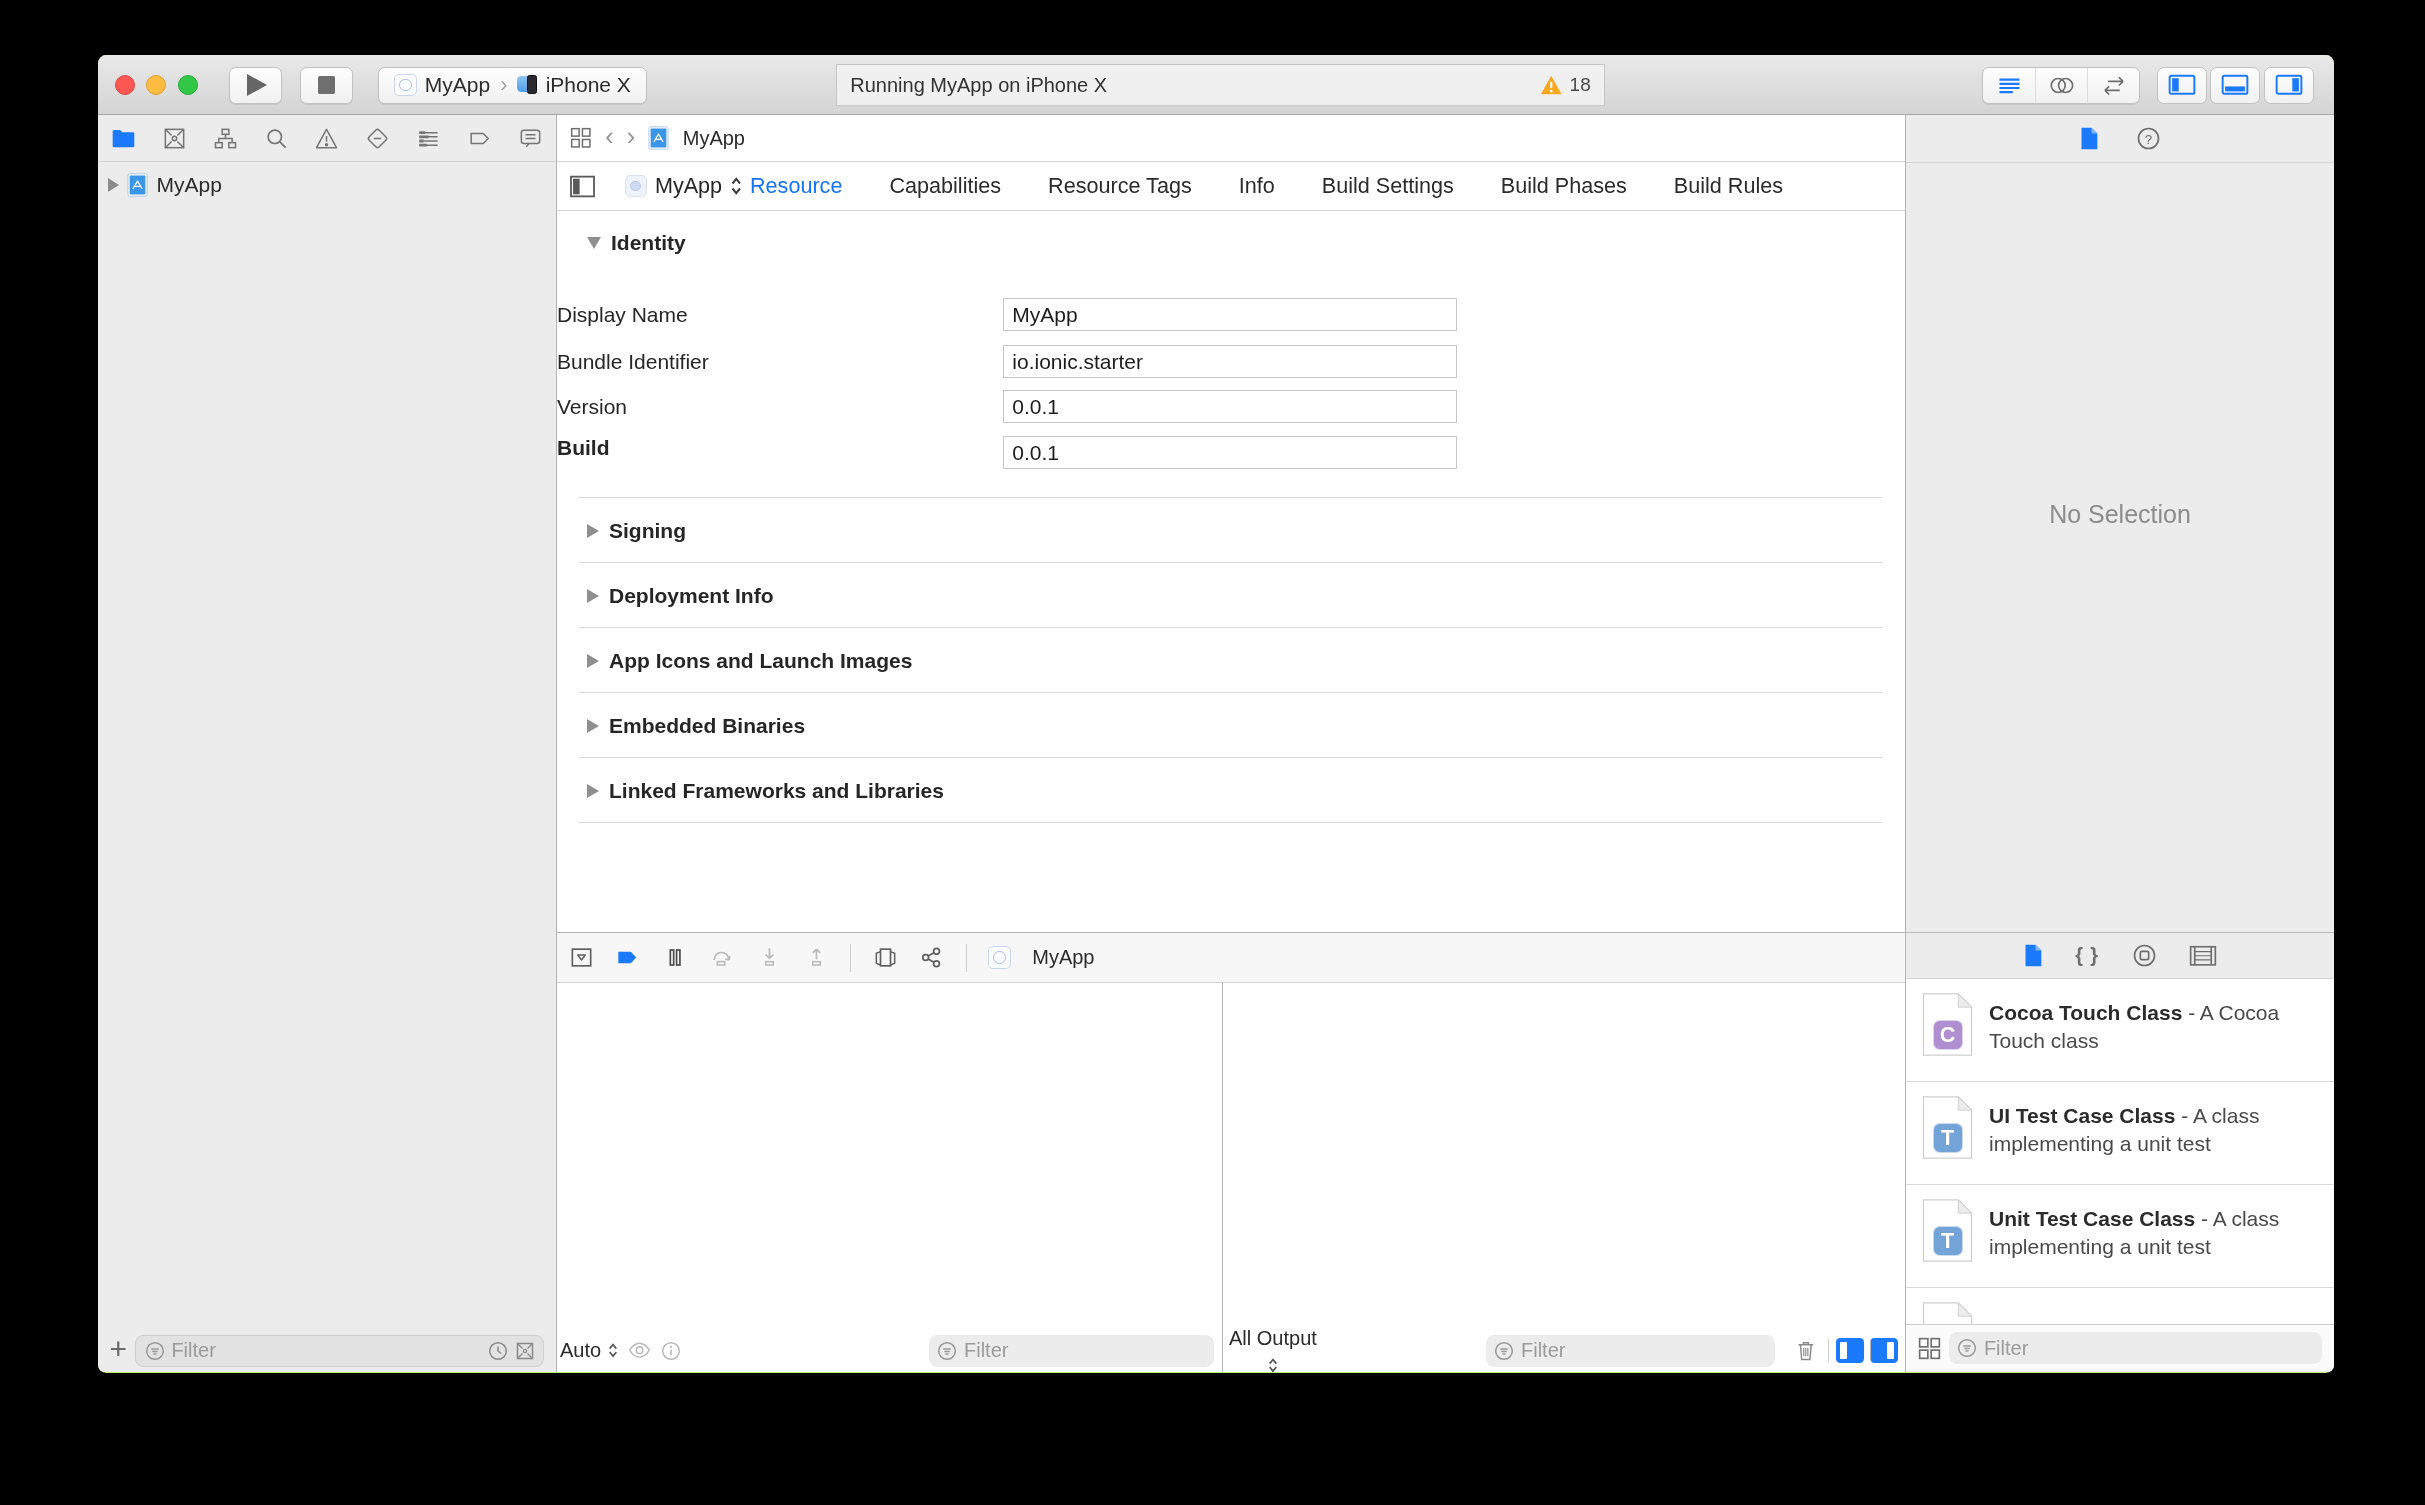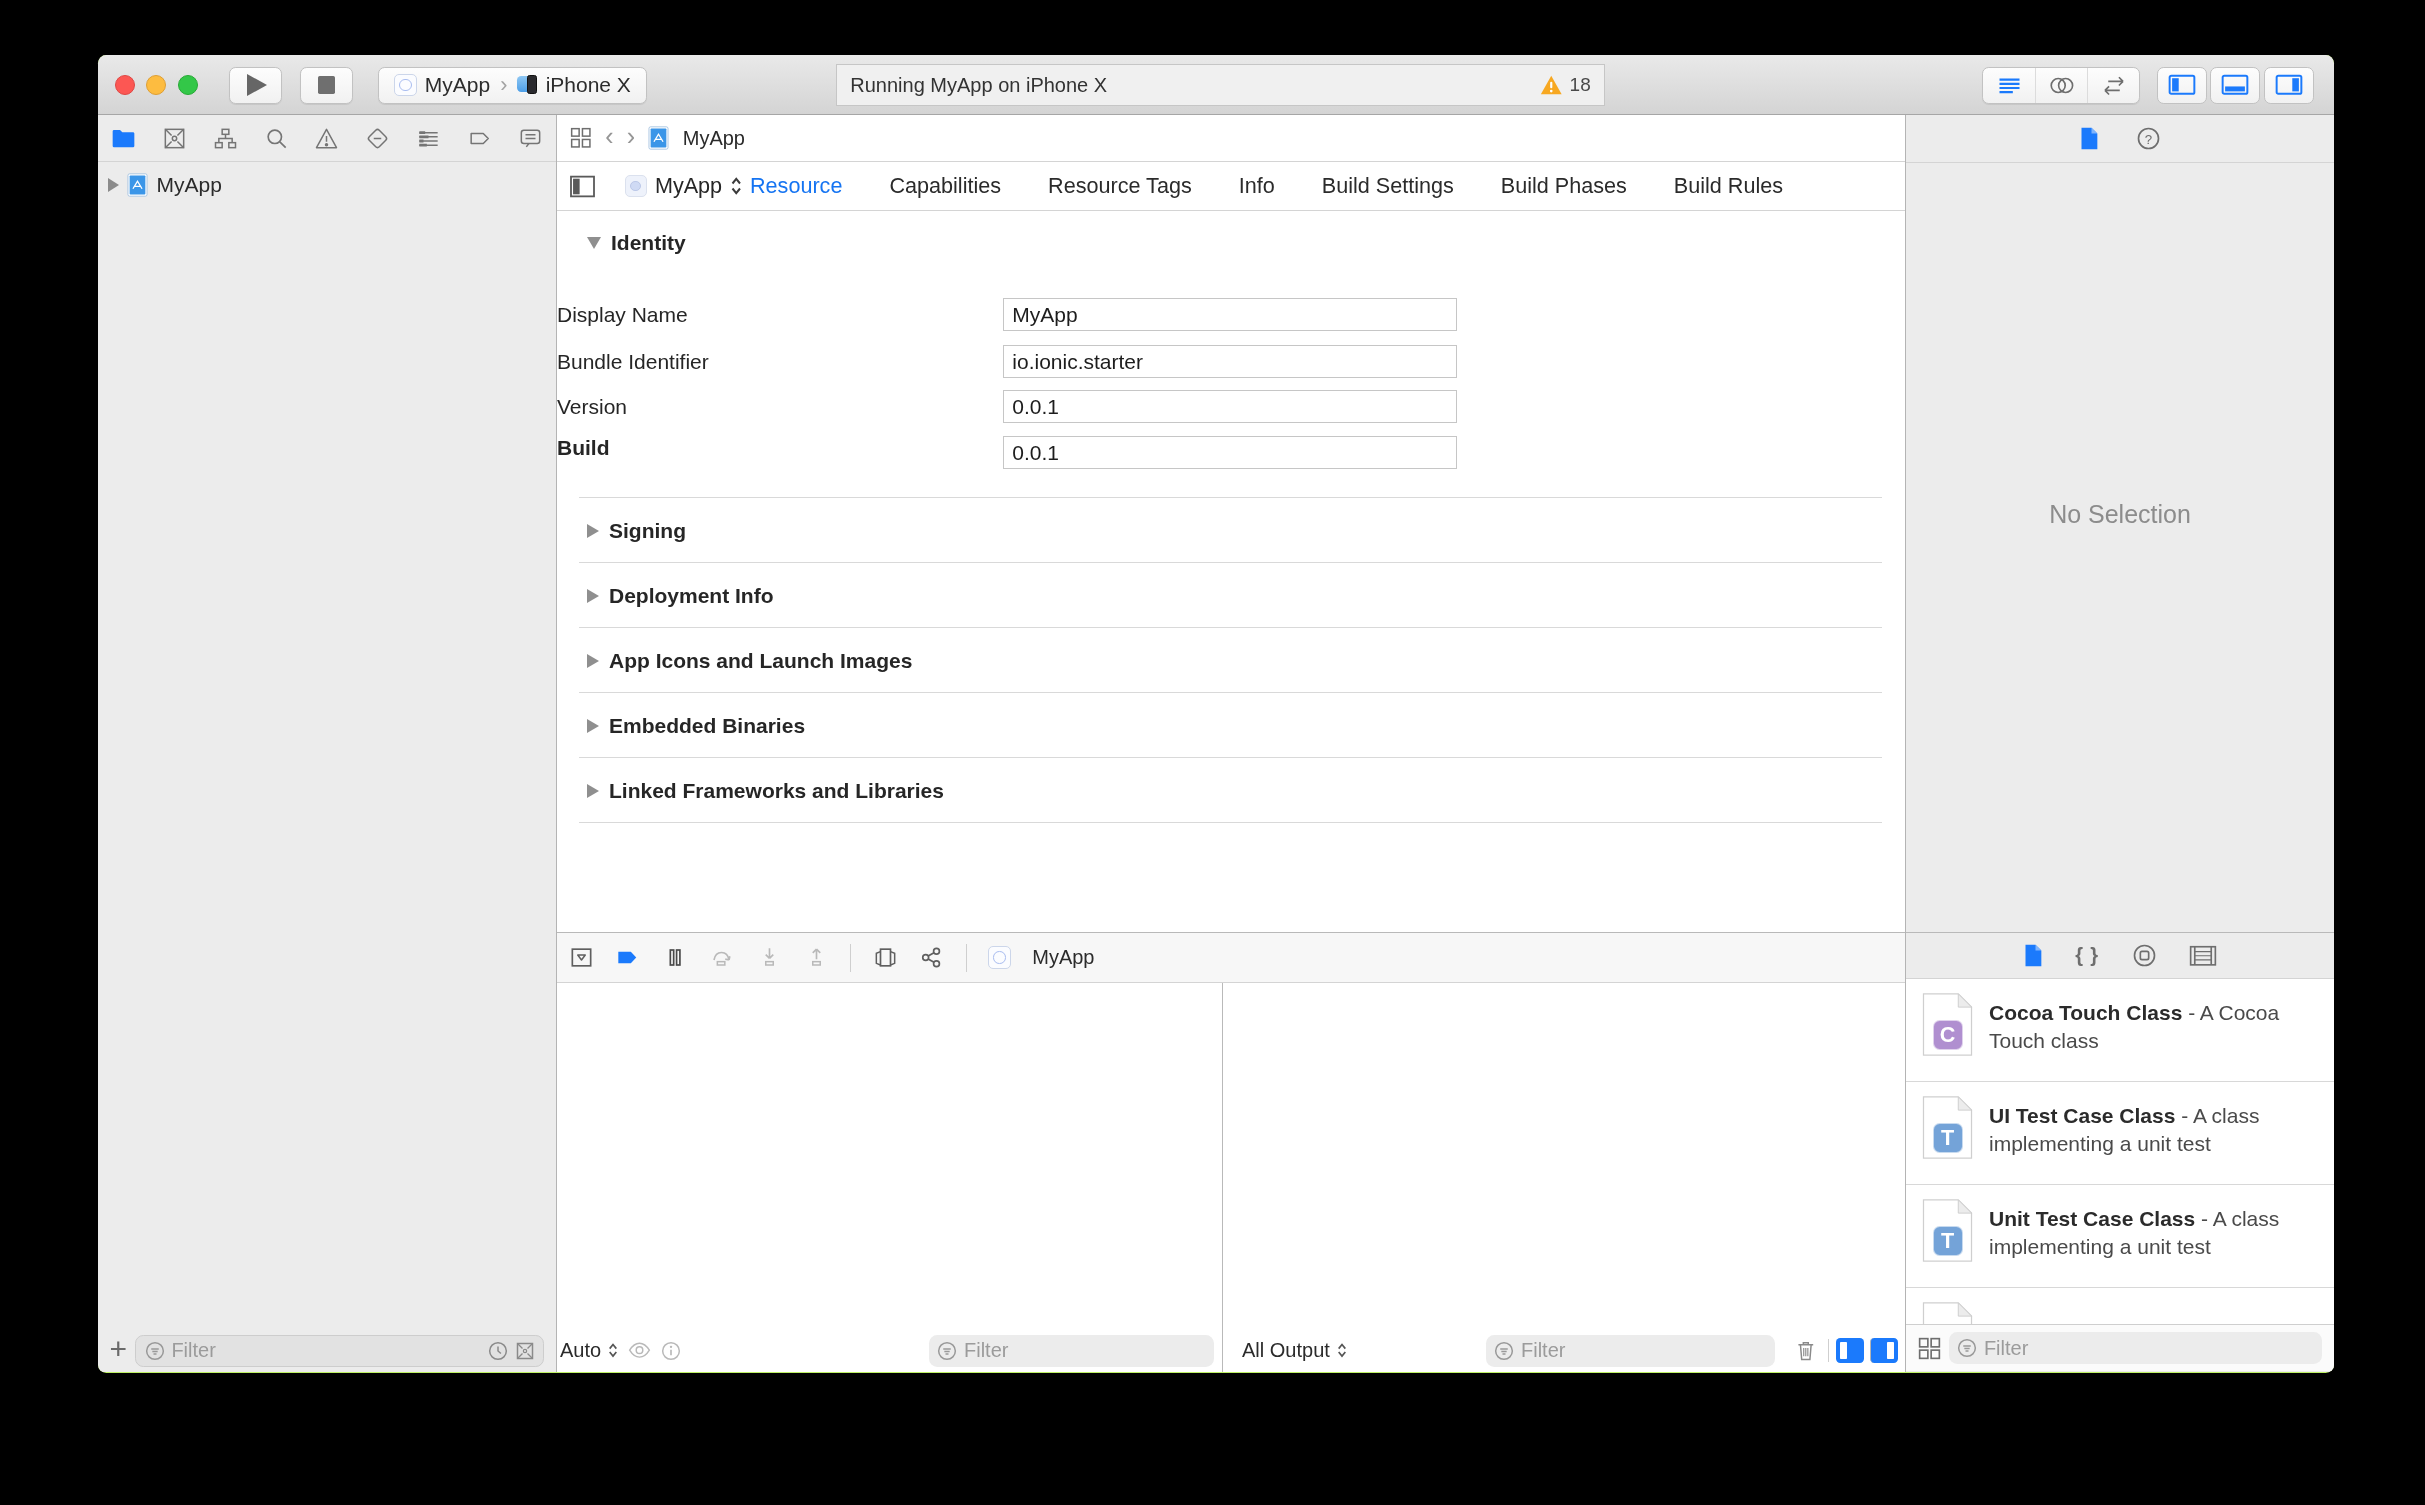--- a/index.html
+++ b/index.html
@@ -114,21 +114,21 @@
     font-size:20px; color:#2b2b2b; }
   .vsep { width:0.8px; height:28px; background:#cfcfcf; }
   .debug-panes { height:346px; display:flex; background:#fff; }
   .pane-left { width:665px; }
   .pane-right { flex:1; border-left:0.8px solid #b9b9b9; }
   .debug-bottom { height:43px; display:flex; background:#fff; }
   .db-left { width:665px; position:relative; display:flex; align-items:center; gap:10px; padding:0 3px; }
   .db-right { flex:1; border-left:0.8px solid #b9b9b9; position:relative; display:flex; align-items:center; }
   .scope { display:flex; align-items:center; gap:6.7px; font-size:20px; color:#2b2b2b; }
   .db-left .filter-pill { position:absolute; left:372px; right:8.3px; flex:none; background:#ececec; }
-  .db-right .scope { margin-left:19px; }
+  .db-right .scope { margin-left:6px;flex-direction:column; }
   .db-right .filter-pill { position:absolute; left:263px; width:289px; flex:none; background:#ececec; }
   .trash-wrap { position:absolute; left:572px; }
   .console-toggles { position:absolute; right:6.7px; display:flex; align-items:center; gap:6.7px; }
   .ct-sep { width:0.8px; height:23px; background:#cfcfcf; }
   .cbtn { width:28px; height:25px; border-radius:4.2px; background:#1b7afc; position:relative; }
   .cbtn .bar { position:absolute; top:4.2px; bottom:4.2px; width:7.5px; background:#fff; border-radius:0.8px; }
   .cbtn.left .bar { left:4.2px; } .cbtn.right .bar { right:4.2px; }
 
   
   .insp-tabs { height:48px; border-bottom:0.8px solid #d4d4d4; display:flex; align-items:center;

